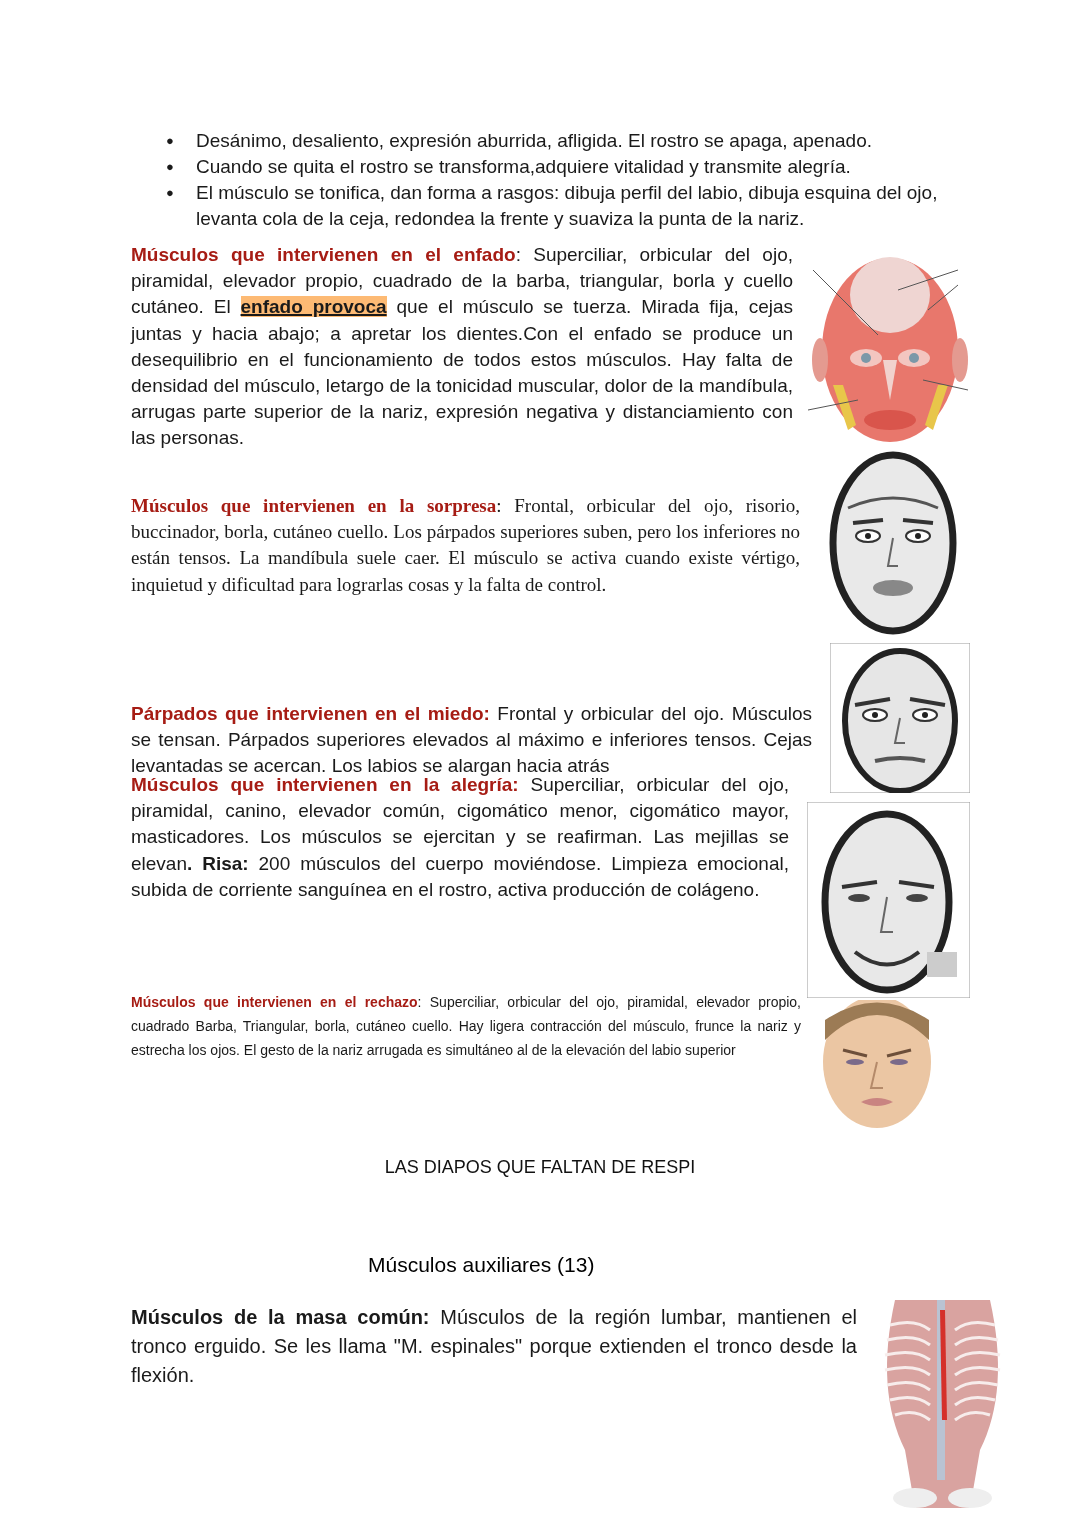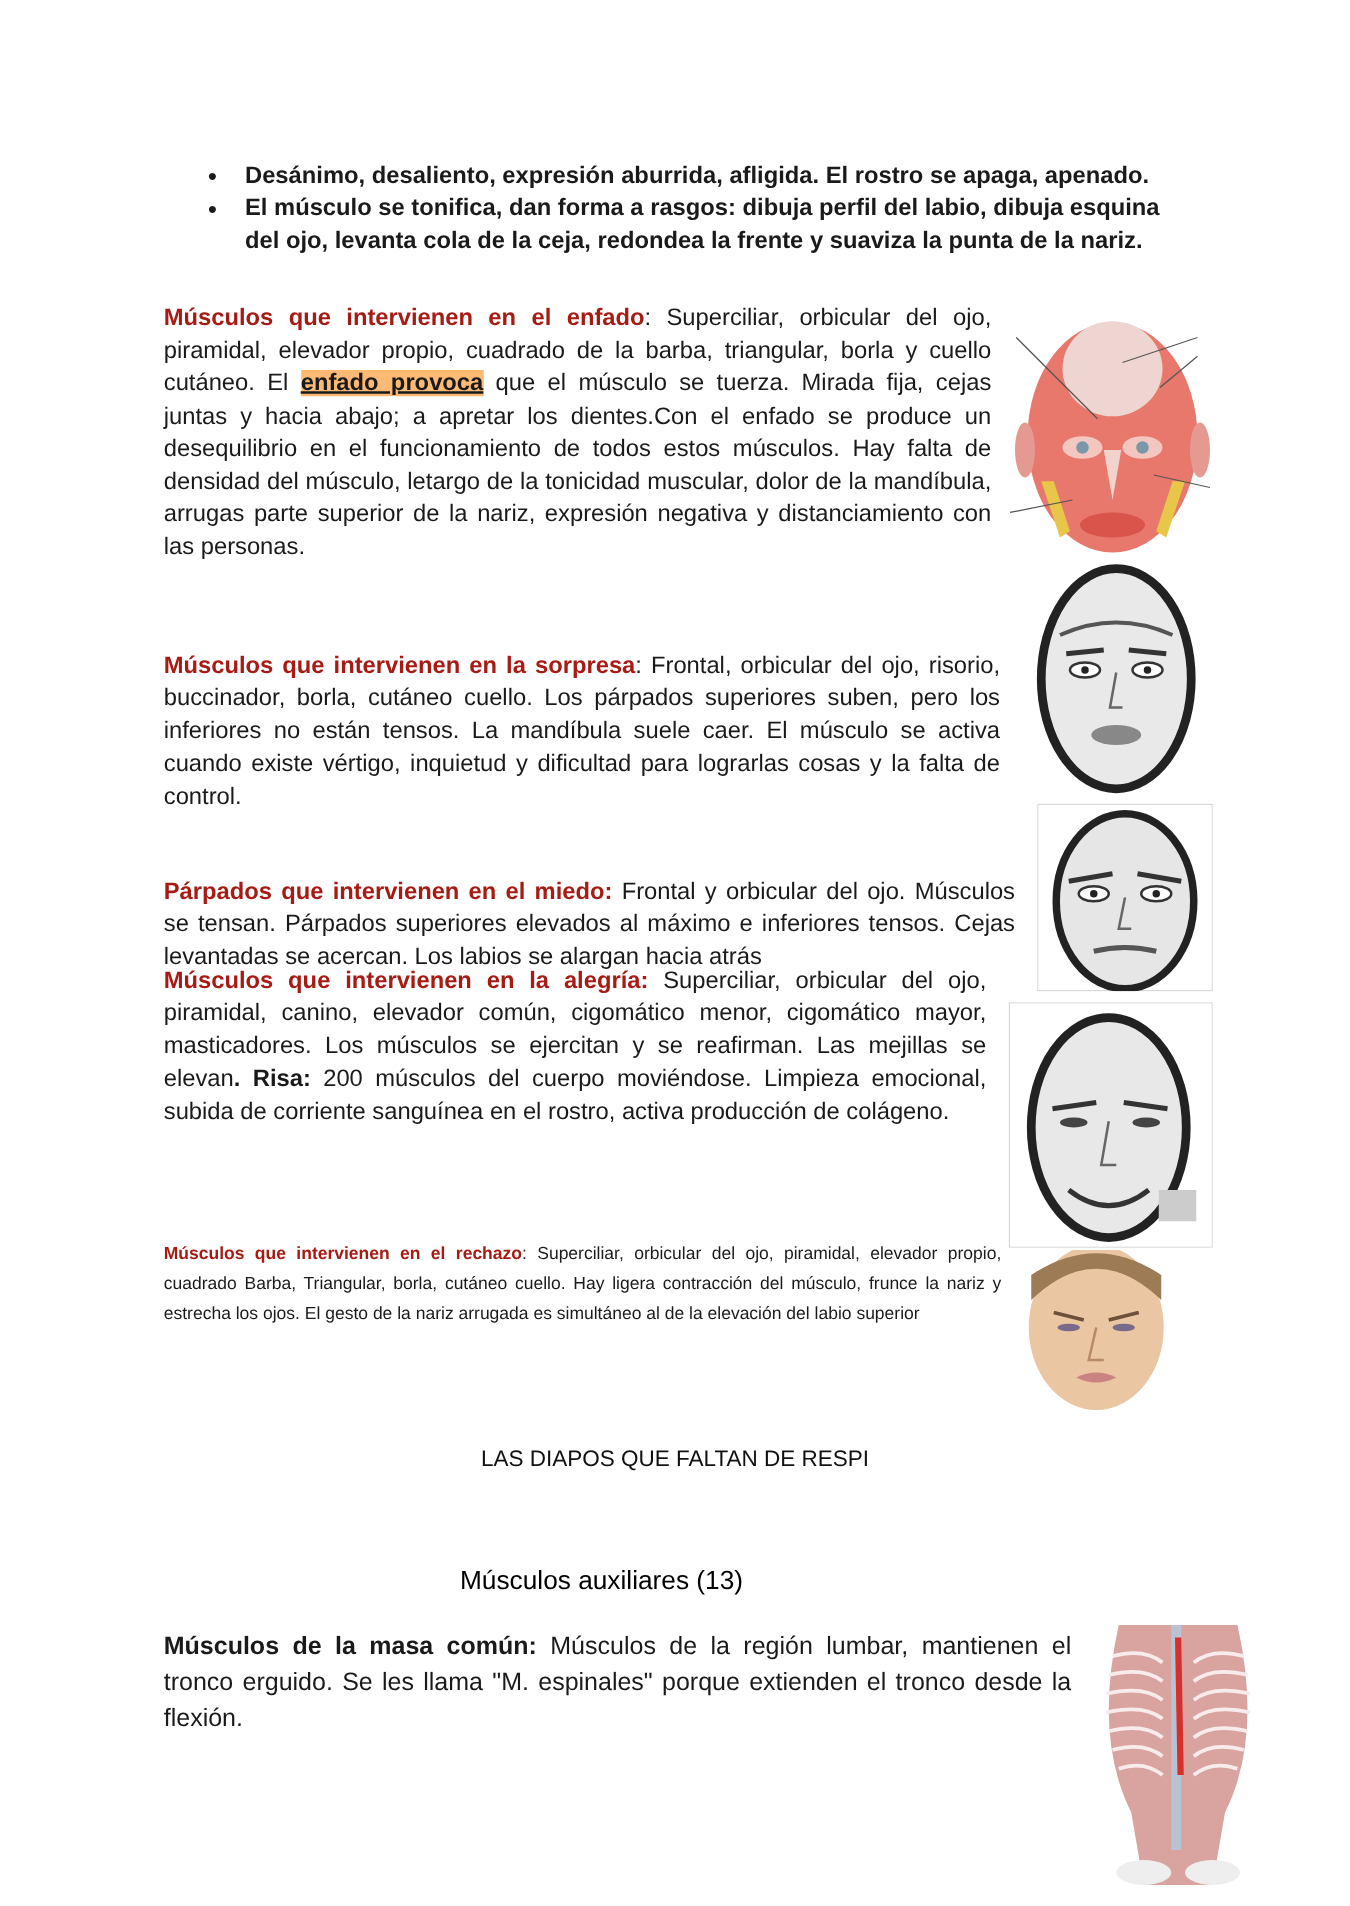--- a/index.html
+++ b/index.html
@@ -1,36 +1,37 @@
 <!DOCTYPE html>
 <html><head>
 <meta charset="utf-8">
 <style>
   html, body { margin: 0; padding: 0; background: #ffffff; }
   body { width: 1080px; height: 1525px; position: relative; overflow: hidden;
          font-family: "Liberation Sans", sans-serif; color: #1a1a1a; }
   .abs { position: absolute; }
   .bullets { left: 160px; top: 128px; width: 800px; margin: 0; padding: 0; list-style: none;
-             font-size: 19px; line-height: 26px; font-weight: bold; }
+             font-size: 19px; line-height: 26px; }
   .bullets li { position: relative; padding-left: 36px; }
   .bullets li::before { content: "\25CF"; position: absolute; left: 6px; top: 0; font-size: 13px; }
   .para { left: 131px; font-size: 19px; line-height: 26.2px; text-align: justify; }
   .para.small { font-size: 14px; line-height: 24px; }
   .head-red { color: #a61c14; font-weight: bold; margin-top: 36px; }
   .bold { font-weight: bold; }
   .hl { background: #fdba74; font-weight: bold; text-decoration: underline; text-decoration-thickness: 2px; }
   .center-title { left: 0; width: 1080px; text-align: center; font-weight: normal; }
   .img { position: absolute; overflow: hidden; }
   svg { display: block; }
 </style>
 </head>
 <body>
 
 <ul class="abs bullets">
   <li>Desánimo, desaliento, expresión aburrida, afligida. El rostro se apaga, apenado.</li>
+  <li>Cuando se quita  el rostro se transforma,adquiere vitalidad y transmite alegría.</li>
   <li>El músculo se tonifica, dan forma a rasgos: dibuja perfil del labio, dibuja esquina del ojo, levanta cola de la ceja, redondea la frente y suaviza la punta de la nariz.</li>
 </ul>
 
 <div class="abs para" style="top:242px; width:662px;">
   <span class="head-red">Músculos que intervienen en el enfado</span><span>: Superciliar, orbicular del ojo, piramidal, elevador propio, cuadrado de la barba, triangular, borla y cuello cutáneo.  El </span><span class="hl">enfado provoca</span><span> que el músculo se tuerza. Mirada fija, cejas juntas y hacia abajo; a apretar los dientes.Con el enfado se produce un desequilibrio en el funcionamiento de todos estos músculos. Hay falta de densidad del músculo, letargo de la tonicidad muscular, dolor de la mandíbula, arrugas parte superior de la nariz, expresión negativa y distanciamiento con las personas.</span>
 </div>
 <div class="img" style="left:808px; top:250px; width:165px; height:198px;">
   <svg width="165" height="198" viewBox="0 0 165 198">
     <rect width="165" height="198" fill="#fff"></rect>
     <ellipse cx="82" cy="100" rx="68" ry="92" fill="#e8776c"></ellipse>
@@ -46,21 +47,21 @@
     <path d="M140 135 L125 180 L117 175 L130 135 Z" fill="#e8c64a"></path>
     <ellipse cx="82" cy="170" rx="26" ry="10" fill="#d9554c"></ellipse>
     <line x1="5" y1="20" x2="70" y2="85" stroke="#555" stroke-width="1"></line>
     <line x1="150" y1="20" x2="90" y2="40" stroke="#555" stroke-width="1"></line>
     <line x1="150" y1="35" x2="120" y2="60" stroke="#555" stroke-width="1"></line>
     <line x1="160" y1="140" x2="115" y2="130" stroke="#555" stroke-width="1"></line>
     <line x1="0" y1="160" x2="50" y2="150" stroke="#555" stroke-width="1"></line>
   </svg>
 </div>
 
-<div class="abs para" style="top:520px; width:669px;">
+<div class="abs para" style="top:493px; width:669px;font-family:Liberation Serif, serif;">
   <span class="head-red">Músculos que intervienen en la sorpresa</span><span>: Frontal, orbicular del ojo, risorio, buccinador, borla, cutáneo cuello. Los párpados superiores suben, pero los inferiores no están tensos. La mandíbula suele caer. El músculo se activa cuando existe vértigo, inquietud y dificultad para lograrlas cosas y la falta de control.</span>
 </div>
 <div class="img" style="left:818px; top:448px; width:150px; height:190px;">
   <svg width="150" height="190" viewBox="0 0 150 190">
     <rect width="150" height="190" fill="#fff"></rect>
     <ellipse cx="75" cy="95" rx="60" ry="88" fill="#e9e9e9" stroke="#222" stroke-width="7"></ellipse>
     <path d="M30 60 Q75 40 120 60" stroke="#555" stroke-width="3" fill="none"></path>
     <path d="M35 75 L65 72" stroke="#333" stroke-width="4"></path>
     <path d="M85 72 L115 75" stroke="#333" stroke-width="4"></path>
     <ellipse cx="50" cy="88" rx="12" ry="6" fill="#fff" stroke="#333" stroke-width="2"></ellipse>

